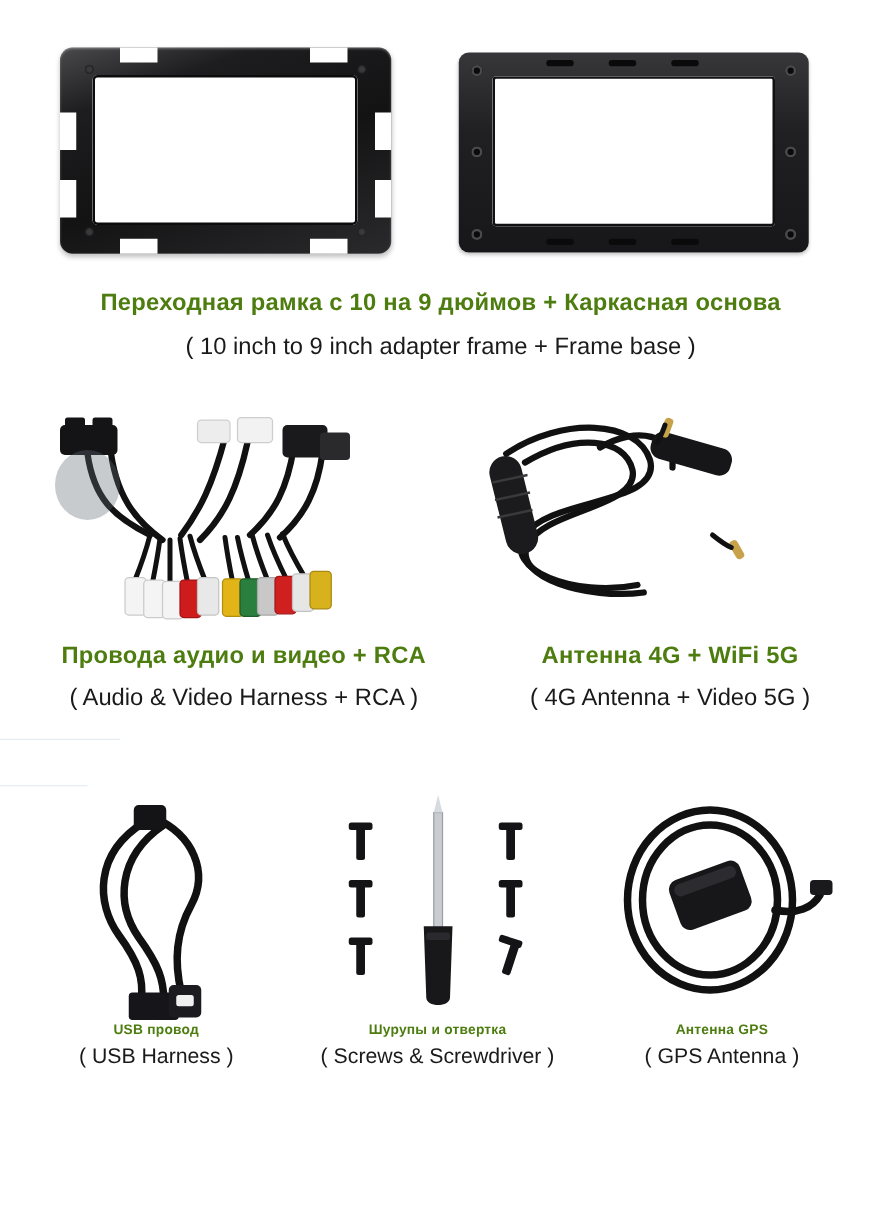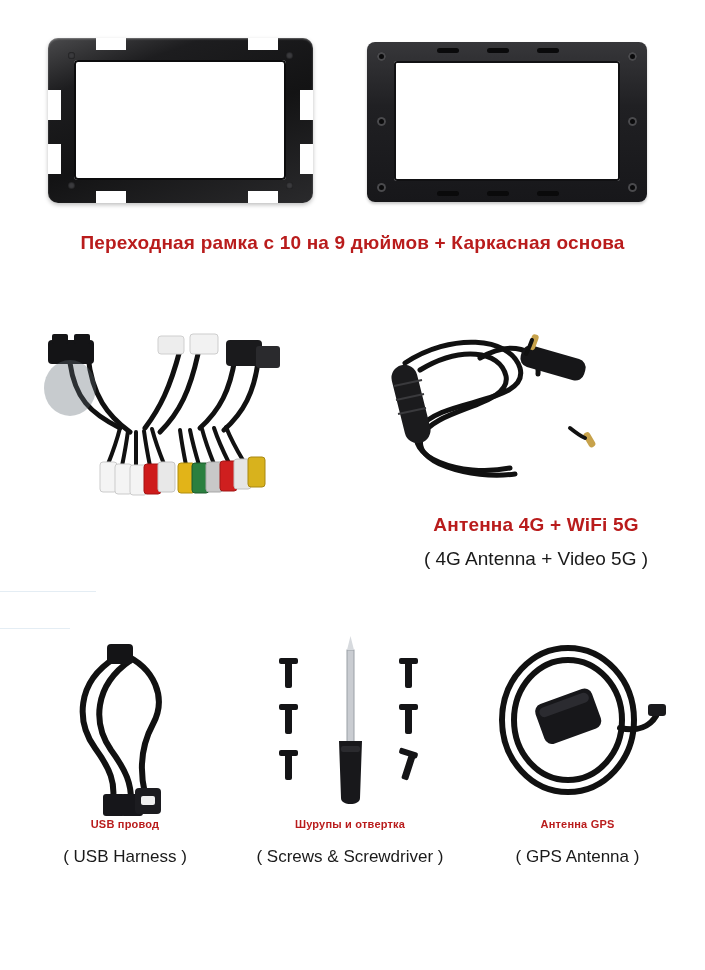--- a/index.html
+++ b/index.html
@@ -21,21 +21,21 @@
     position: relative;
     background: #ffffff;
   }
 
   
   .cap-ru {
     font-weight: bold;
     font-size: 19px;
     letter-spacing: 0.2px;
     text-align: center;
-    color: #b91c1c;
+    color: #4d7c0f;
     line-height: 1.25;
   }
   .cap-en {
     font-size: 19px;
     text-align: center;
     color: #1a1a1a;
     line-height: 1.3;
     font-weight: 400;
   }
   .cap-ru.small { font-size: 11px; }
@@ -173,21 +173,21 @@
   .cc-a { left: 12px;  width: 366px; }
   .cc-b { left: 386px; width: 300px; }
 
   
   .section3 { position: relative; height: 330px; }
   .three-row { position: relative; height: 190px; }
   .three-cap { position: relative; height: 75px; }
   .tc-a { left: 20px;  width: 210px; }
   .tc-b { left: 230px; width: 240px; }
   .tc-c { left: 470px; width: 215px; }
-  .three-cap .cap-cell .cap-en { margin-top: 14px; }
+  .three-cap .cap-cell .cap-en { margin-top: 2px; }
 
   
   svg { display: block; }
 
   
   .hairline {
     position: absolute;
     height: 1px;
     background: #dfeaf2;
     opacity: 0.85;
@@ -231,20 +231,21 @@
         <span class="fr-slot" style="left:170px;top:6px;"></span>
         <span class="fr-slot" style="left:70px;bottom:6px;"></span>
         <span class="fr-slot" style="left:120px;bottom:6px;"></span>
         <span class="fr-slot" style="left:170px;bottom:6px;"></span>
       </div>
 
     </div>
 
     <div class="caption-block">
       <div class="cap-ru">Переходная рамка с 10 на 9 дюймов + Каркасная основа</div>
+      <div class="cap-en">( 10 inch to 9 inch adapter frame + Frame base )</div>
     </div>
   </div>
 
   <div class="section2">
     <div class="two-col">
 
       <div class="col-img col-a">
         <svg width="330" height="185" viewBox="0 0 330 185" aria-hidden="true">
           <g fill="none" stroke="#111" stroke-width="5" stroke-linecap="round">
             <path d="M40 35 C 45 70, 60 85, 90 100"></path>
@@ -318,20 +319,24 @@
           <g stroke="#111" stroke-width="4" fill="none" stroke-linecap="round">
             <path d="M152 12 C 150 18, 148 22, 146 26"></path>
             <path d="M205 110 C 200 108, 195 104, 190 100"></path>
           </g>
         </svg>
       </div>
 
     </div>
 
     <div class="cap-row">
+      <div class="cap-cell cc-a">
+        <div class="cap-ru">Провода аудио и видео + RCA</div>
+        <div class="cap-en">( Audio &amp; Video Harness + RCA )</div>
+      </div>
       <div class="cap-cell cc-b">
         <div class="cap-ru">Антенна 4G + WiFi 5G</div>
         <div class="cap-en">( 4G Antenna + Video 5G )</div>
       </div>
     </div>
   </div>
 
   <div class="section3">
     <div class="three-row">
 

